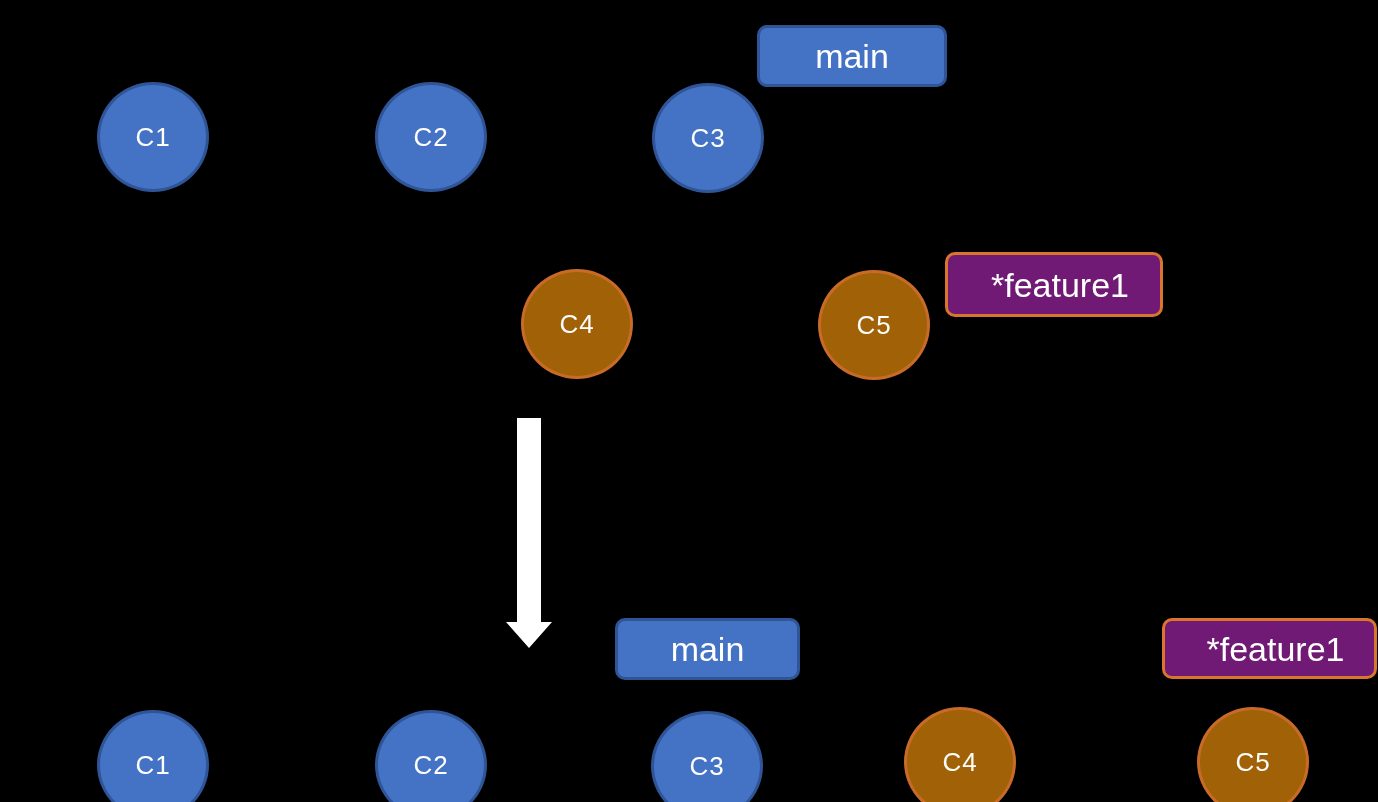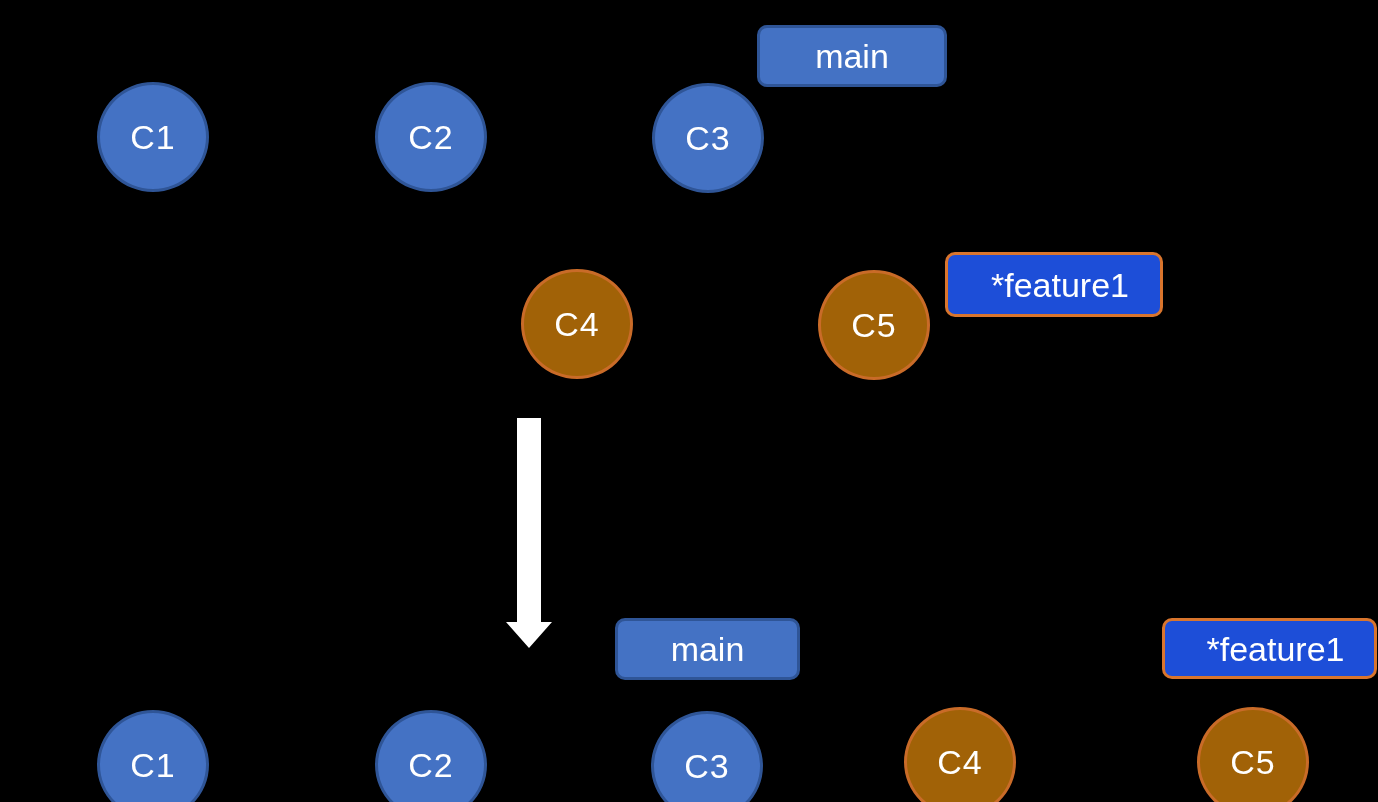--- a/index.html
+++ b/index.html
@@ -20,21 +20,21 @@
     position: absolute;
     width: 112px;
     height: 110px;
     border-radius: 50%;
     box-sizing: border-box;
     border: 3px solid transparent;
     display: flex;
     align-items: center;
     justify-content: center;
     color: #ffffff;
-    font-size: 34px;
+    font-size: 26px;
     line-height: 1;
     letter-spacing: 1px;
   }
   .node.blue {
     background: #4472C4;
     border-color: #2F5597;
   }
   .node.orange {
     background: #a16207;
     border-color: #C96B28;
@@ -49,21 +49,21 @@
     justify-content: center;
     color: #ffffff;
     font-size: 34px;
     line-height: 1;
   }
   .badge.blue {
     background: #4472C4;
     border-color: #2F5597;
   }
   .badge.orange {
-    background: #1d4ed8;
+    background: #701a75;
     border-color: #D9752D;
     padding-left: 12px;
   }
   .arrow-wrap {
     position: absolute;
     left: 506px;
     top: 398px;
     width: 46px;
     height: 230px;
   }

